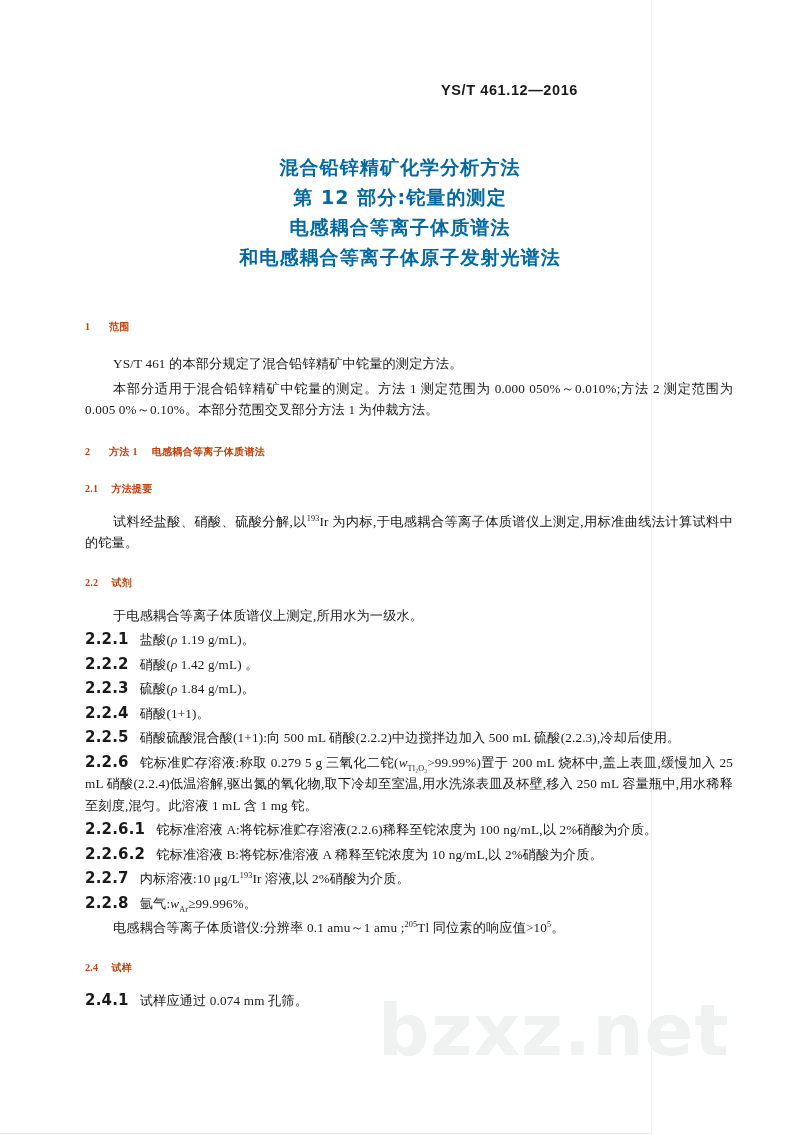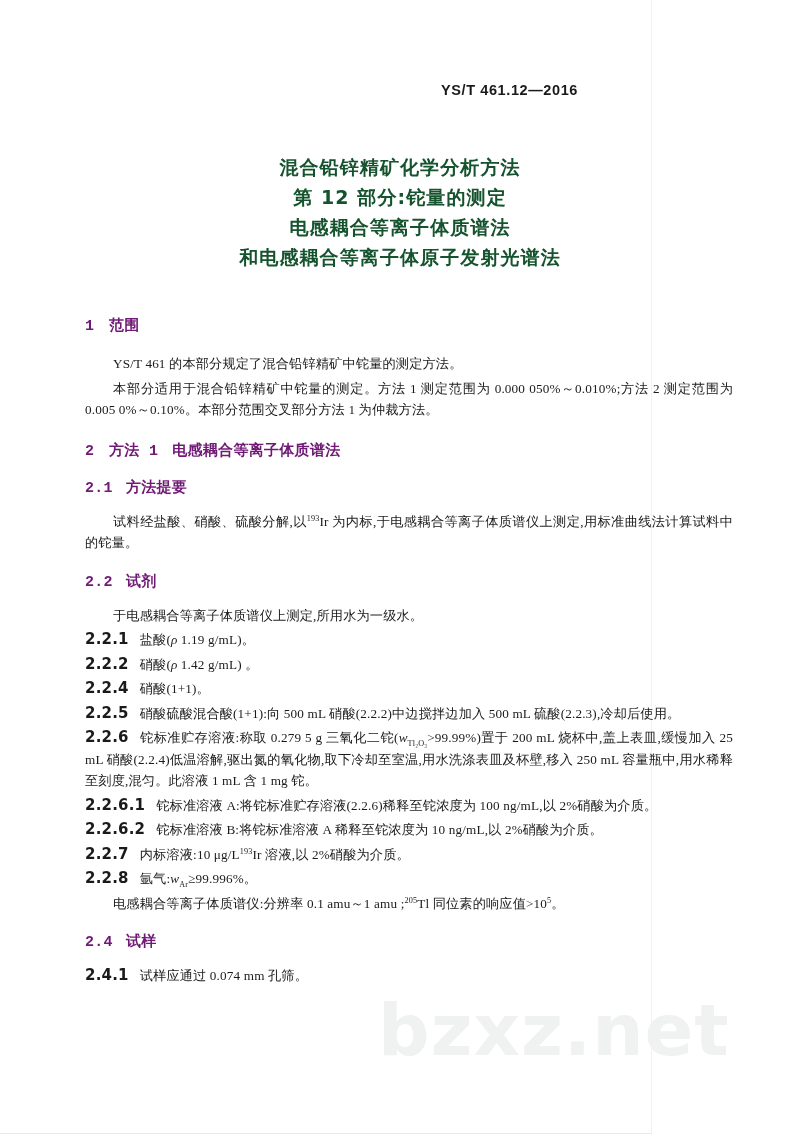--- a/index.html
+++ b/index.html
@@ -61,36 +61,36 @@
     left: 0;
     width: 800px;
     text-align: center;
   }
   .title-line {
     font-family: "DejaVu Sans", "Liberation Sans", sans-serif;
     font-weight: 700;
     font-size: 19px;
     letter-spacing: 1.1px;
     line-height: 30px;
-    color: #14532d;
+    color: #0369a1;
   }
 
   
   .body-flow {
     position: absolute;
     top: 318px;
     left: 85px;
     width: 648px;
   }
 
   .h1, .h2 {
-    font-family: Liberation Mono, monospace;
-    font-weight: 700;
-    color: #701a75;
-    font-size: 15px;
+    font-family: Liberation Serif, serif;
+    font-weight: 700;
+    color: #c2410c;
+    font-size: 10px;
     letter-spacing: 0.3px;
     line-height: 17px;
   }
   .h1 { margin: 0 0 18px 0; }
   .h1.gap-top { margin-top: 22px; }
   .h2 { margin: 20px 0 14px 0; }
 
   .num { display: inline-block; min-width: 13px; }
   .h1 .sep { display: inline-block; width: 11px; }
   .h2 .sep { display: inline-block; width: 13px; }
@@ -162,20 +162,21 @@
       <p class="para last"><span>试料经盐酸、硝酸、硫酸分解,以</span><sup>193</sup><span>Ir 为内标,于电感耦合等离子体质谱仪上测定,用标准曲线法计算试料中的铊量。</span></p>
 
       <div class="h2"><span>2.2</span><span class="sep"></span><span>试剂</span></div>
 
       <p class="para">于电感耦合等离子体质谱仪上测定,所用水为一级水。</p>
 
       <p class="item"><span class="lbl">2.2.1</span><span class="lbl-sp"></span><span>盐酸(</span><span class="ital">ρ</span><span> 1.19 g/mL)。</span></p>
 
       <p class="item"><span class="lbl">2.2.2</span><span class="lbl-sp"></span><span>硝酸(</span><span class="ital">ρ</span><span> 1.42 g/mL) 。</span></p>
 
+      <p class="item"><span class="lbl">2.2.3</span><span class="lbl-sp"></span><span>硫酸(</span><span class="ital">ρ</span><span> 1.84 g/mL)。</span></p>
 
       <p class="item"><span class="lbl">2.2.4</span><span class="lbl-sp"></span><span>硝酸(1+1)。</span></p>
 
       <p class="item"><span class="lbl">2.2.5</span><span class="lbl-sp"></span><span>硝酸硫酸混合酸(1+1):向 500 mL 硝酸(2.2.2)中边搅拌边加入 500 mL 硫酸(2.2.3),冷却后使用。</span></p>
 
       <p class="item"><span class="lbl">2.2.6</span><span class="lbl-sp"></span><span>铊标准贮存溶液:称取 0.279 5 g 三氧化二铊(</span><span class="ital">w</span><sub>Tl₂O₃</sub><span>&gt;99.99%)置于 200 mL 烧杯中,盖上表皿,缓慢加入 25 mL 硝酸(2.2.4)低温溶解,驱出氮的氧化物,取下冷却至室温,用水洗涤表皿及杯壁,移入 250 mL 容量瓶中,用水稀释至刻度,混匀。此溶液 1 mL 含 1 mg 铊。</span></p>
 
       <p class="item"><span class="lbl">2.2.6.1</span><span class="lbl-sp"></span><span>铊标准溶液 A:将铊标准贮存溶液(2.2.6)稀释至铊浓度为 100 ng/mL,以 2%硝酸为介质。</span></p>
 
       <p class="item"><span class="lbl">2.2.6.2</span><span class="lbl-sp"></span><span>铊标准溶液 B:将铊标准溶液 A 稀释至铊浓度为 10 ng/mL,以 2%硝酸为介质。</span></p>

